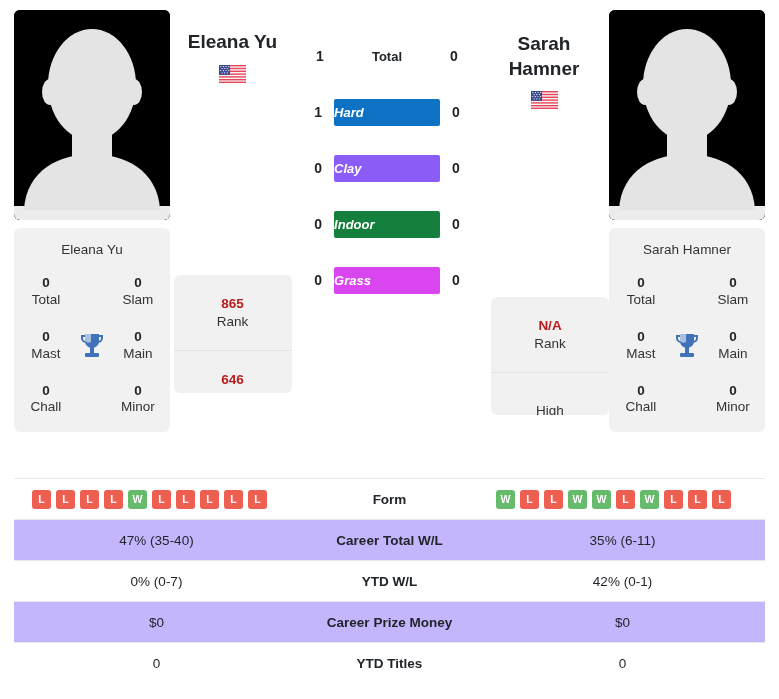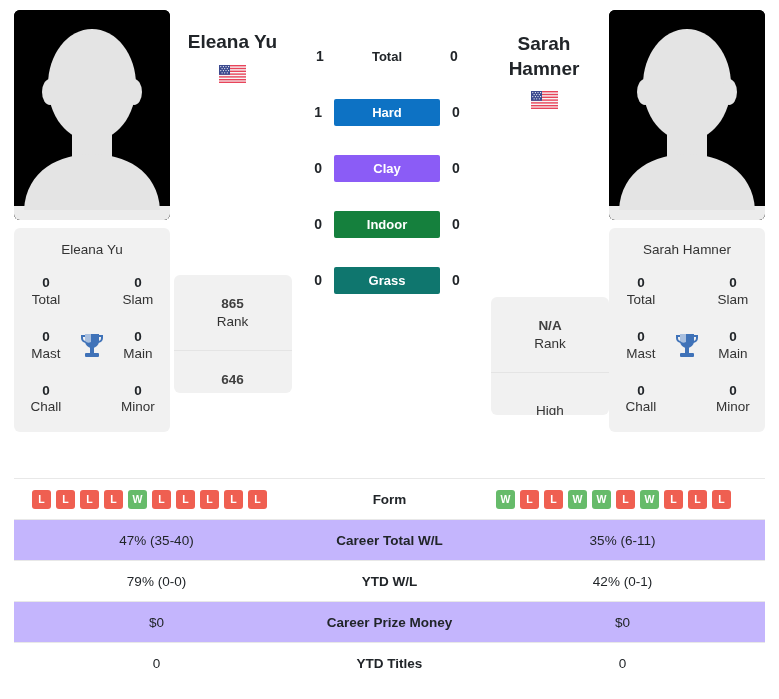--- a/index.html
+++ b/index.html
@@ -126,26 +126,27 @@
   }
   .h2h-label-plain {
     width: 100px;
     text-align: center;
     font-size: 13px;
     font-weight: bold;
     color: #212529;
   }
   .surface-badge {
     width: 112px;
-    text-align: center;
+    text-align: left;
     font-size: 13px;
     font-weight: bold;
     color: #ffffff;
     padding: 6px 0;
     border-radius: 2px;
+    font-style: italic;
   }
 
   
   .info-card {
     width: 118px;
     flex: 0 0 118px;
     background: #f1f1f1;
     border-radius: 6px;
     overflow: hidden;
   }
@@ -156,21 +157,21 @@
     display: flex;
     flex-direction: column;
     align-items: center;
     justify-content: center;
     border-bottom: 1px solid #e4e4e4;
   }
   .info-row:last-child { border-bottom: none; }
   .info-row .num {
     font-size: 13.5px;
     font-weight: bold;
-    color: #404040;
+    color: #b91c1c;
     line-height: 1.3;
   }
   .info-row .lbl {
     font-size: 13.5px;
     color: #333;
     line-height: 1.3;
   }
 
   .mid-wrap {
     display: flex;
@@ -351,21 +352,21 @@
             <div class="surface-badge" id="badge-clay" style="background: #8b5cf6;">Clay</div>
             <div class="h2h-score">0</div>
           </div>
           <div class="h2h-row">
             <div class="h2h-score">0</div>
             <div class="surface-badge" id="badge-indoor" style="background: #15803d;">Indoor</div>
             <div class="h2h-score">0</div>
           </div>
           <div class="h2h-row">
             <div class="h2h-score">0</div>
-            <div class="surface-badge" id="badge-grass" style="background: #0f766e;">Grass</div>
+            <div class="surface-badge" id="badge-grass" style="background: #d946ef;">Grass</div>
             <div class="h2h-score">0</div>
           </div>
         </div>
 
         <div style="display:flex; flex-direction:column; align-items:center; flex:0 0 125px;">
           <div class="name-block right">
             <div class="player-name">Sarah</div>
             <div class="player-name">Hamner</div>
             <div class="flag">
               <svg width="27" height="18" viewBox="0 0 27 18">
@@ -507,21 +508,21 @@
               <div class="form-badge L">L</div>
             </div>
         </td>
       </tr>
       <tr class="shaded">
         <td class="val">47% (35-40)</td>
         <td class="lab">Career Total W/L</td>
         <td class="val">35% (6-11)</td>
       </tr>
       <tr>
-        <td class="val">79% (0-0)</td>
+        <td class="val">0% (0-7)</td>
         <td class="lab">YTD W/L</td>
         <td class="val">42% (0-1)</td>
       </tr>
       <tr class="shaded">
         <td class="val">$0</td>
         <td class="lab">Career Prize Money</td>
         <td class="val">$0</td>
       </tr>
       <tr>
         <td class="val">0</td>

